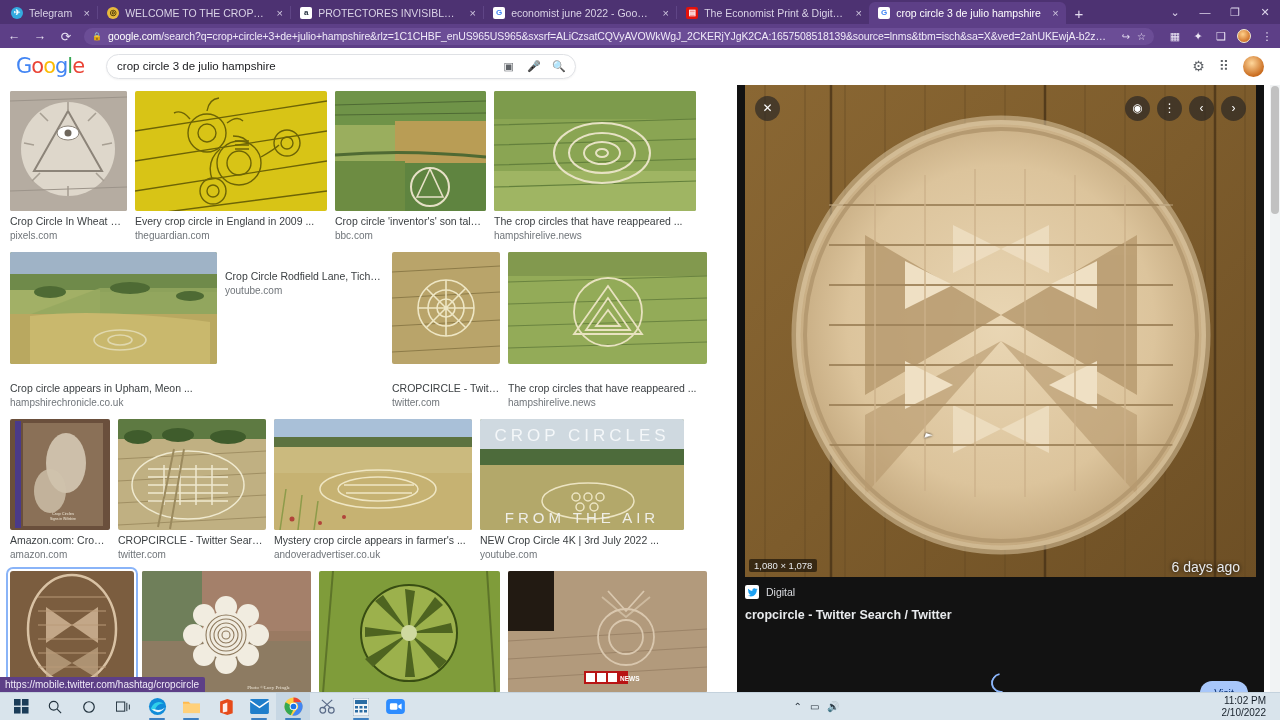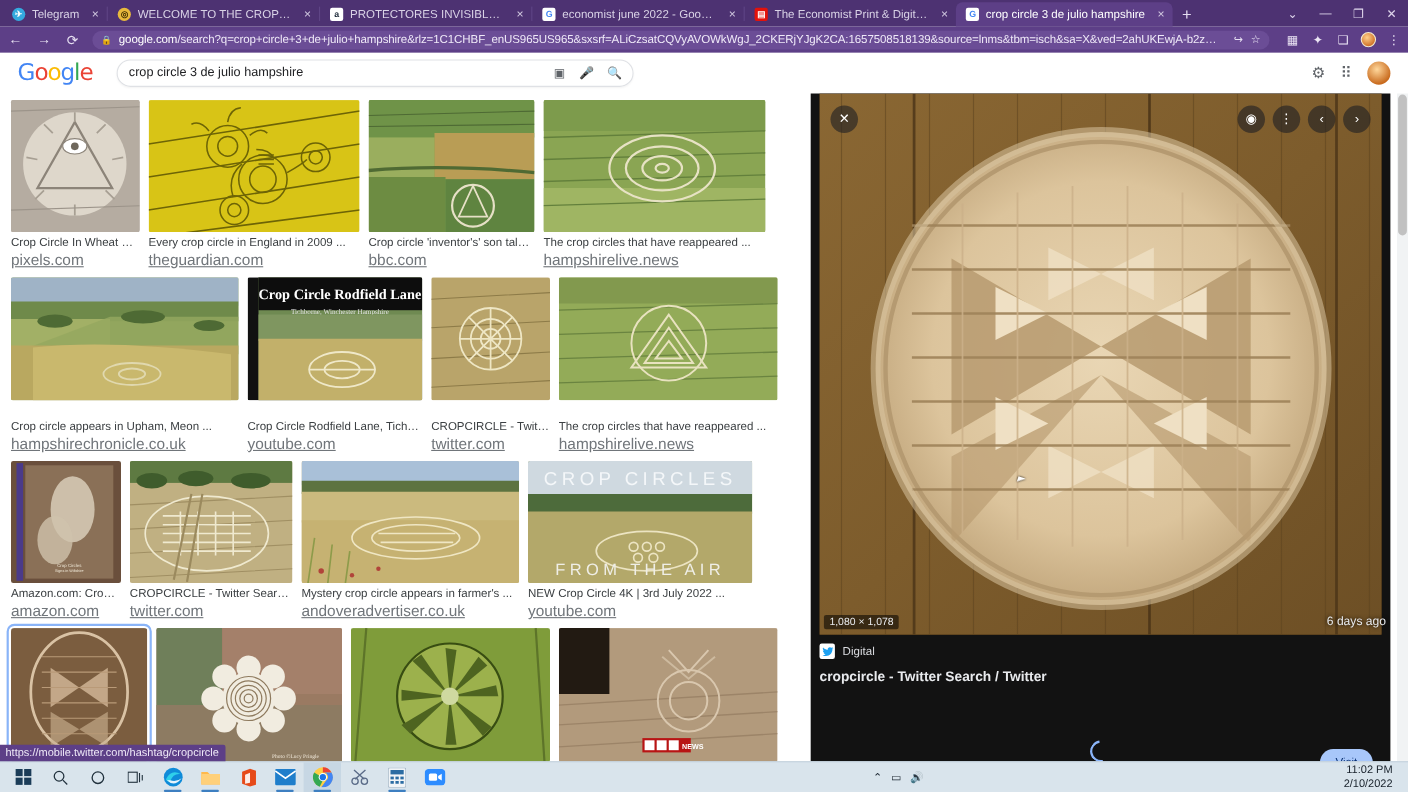--- a/index.html
+++ b/index.html
@@ -138,21 +138,21 @@
   .thumb {
     border-radius: 2px; overflow:hidden; position: relative;
     background-size: cover; background-position: center;
   }
   .card.selected .thumb { outline: 2px solid #8ab4f8; outline-offset: 2px; border-radius:3px; }
   .cap {
     font-size: 10.5px; color: #3c4043; margin-top: 4px;
     white-space: nowrap; overflow: hidden; text-overflow: ellipsis;
     line-height: 13px;
   }
-  .dom { font-size: 14px; color: #70757a; margin-top: 2px; line-height: 12px; text-decoration: underline; }
+  .dom { font-size: 10px; color: #70757a; margin-top: 2px; line-height: 12px; }
 
   
   .viewer {
     width: 527px; height: 612px;
     background: #121212; position: relative; overflow: hidden;
   }
   .viewer-img {
     position: absolute; left: 8px; top: 0; width: 511px; height: 492px;
     background: #6b4a1d;
     overflow: hidden;
@@ -170,22 +170,22 @@
     display: flex; align-items: center; justify-content: center;
     flex: 0 0 25px;
   }
   .topbar-right { margin-left: auto; display: flex; gap: 7px; align-items: center; }
   .dimlabel {
     position: absolute; left: 12px; top: 474px; z-index: 6;
     background: rgba(0,0,0,.55); color:#e8eaed;
     font-size: 9.5px; padding: 1px 5px; border-radius: 2px;
   }
   .agelabel {
-    position: absolute; right: 4px; top: 474px; z-index: 6;
-    color:#e8eaed; font-size: 11px;
+    position: absolute; right: 24px; top: 474px; z-index: 6;
+    color:#e8eaed; font-size: 14px;
     text-shadow: 0 0 4px #000;
   }
   .viewer-meta { position: absolute; left: 8px; top: 500px; width: 511px; color:#e8eaed; }
   .src-line { display: flex; align-items: center; gap: 7px; }
   .tw-icon {
     width: 14px; height: 14px; background:#fff; border-radius:2px;
     display:flex; align-items:center; justify-content:center;
   }
   .tw-icon svg { width: 11px; height: 11px; }
   .src-name { font-size: 10.5px; color: #dadce0; }
@@ -453,36 +453,20 @@
                   <ellipse cx="110" cy="88" rx="12" ry="5"></ellipse>
                 </g>
             </svg>
             
           </div>
           <div class="cap" style="width:207px;margin-top:18px;">Crop circle appears in Upham, Meon ...</div>
           <div class="dom">hampshirechronicle.co.uk</div>
         </div>
 
         <div class="card">
-          <div class="thumb" style="width:159px;height:112px;">
-            <svg viewBox="0 0 159 112" width="159" height="112">
-              <rect width="159" height="112" fill="#111"></rect>
-              <rect x="10" y="0" width="149" height="112" fill="#6f8a52"></rect>
-              <rect x="10" y="0" width="149" height="30" fill="#0d0d0d"></rect>
-              <text x="84" y="20" fill="#fff" font-size="13" font-weight="bold" text-anchor="middle" font-family="Liberation Serif, serif">Crop Circle Rodfield Lane</text>
-              <text x="84" y="33" fill="#e4e4e4" font-size="6.5" text-anchor="middle" font-family="Liberation Serif, serif">Tichborne, Winchester Hampshire</text>
-              <path d="M10 34 H159 V58 H10Z" fill="#7f9660"></path>
-              <path d="M10 56 H159 V112 H10Z" fill="#c2b06a"></path>
-              <g fill="none" stroke="#efe8c8" stroke-width="1.6">
-                <ellipse cx="86" cy="84" rx="30" ry="16"></ellipse>
-                <ellipse cx="86" cy="84" rx="16" ry="8"></ellipse>
-                <path d="M56 84 L116 84"></path>
-              </g>
-            </svg>
-          </div>
           <div class="cap" style="width:159px;margin-top:18px;">Crop Circle Rodfield Lane, Tichborne...</div>
           <div class="dom">youtube.com</div>
         </div>
 
         <div class="card">
           <div class="thumb" style="width:108px;height:112px;">
             <svg viewBox="0 0 108 112" width="108" height="112">
               <rect width="108" height="112" fill="#b9a46a"></rect>
               <g stroke="#8d7b48" stroke-width="1" fill="none">
                   <path d="M0 20 L108 14 M0 46 L108 40 M0 74 L108 68 M0 100 L108 94"></path>

